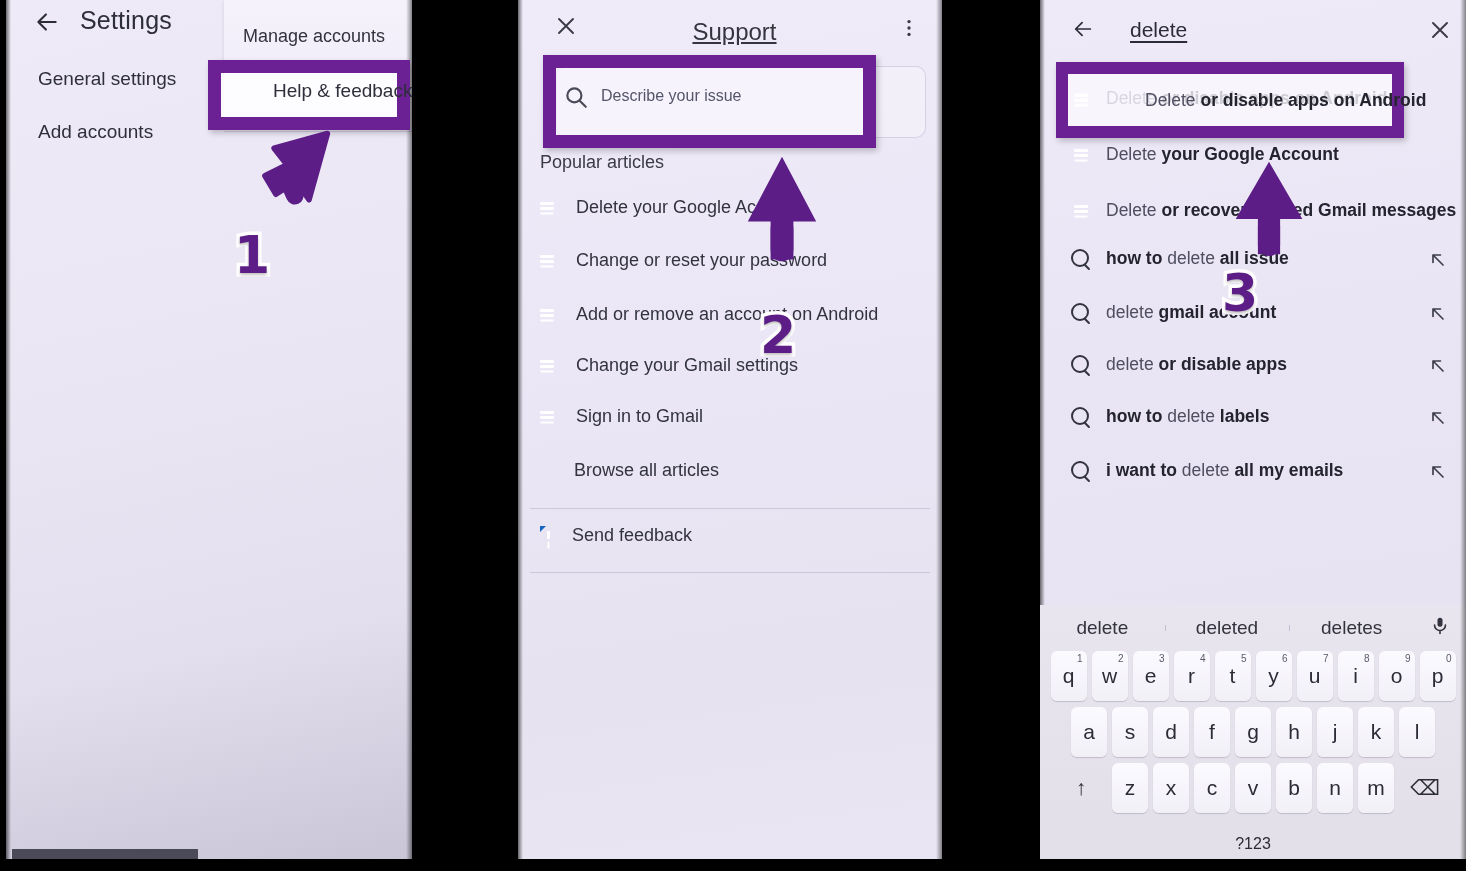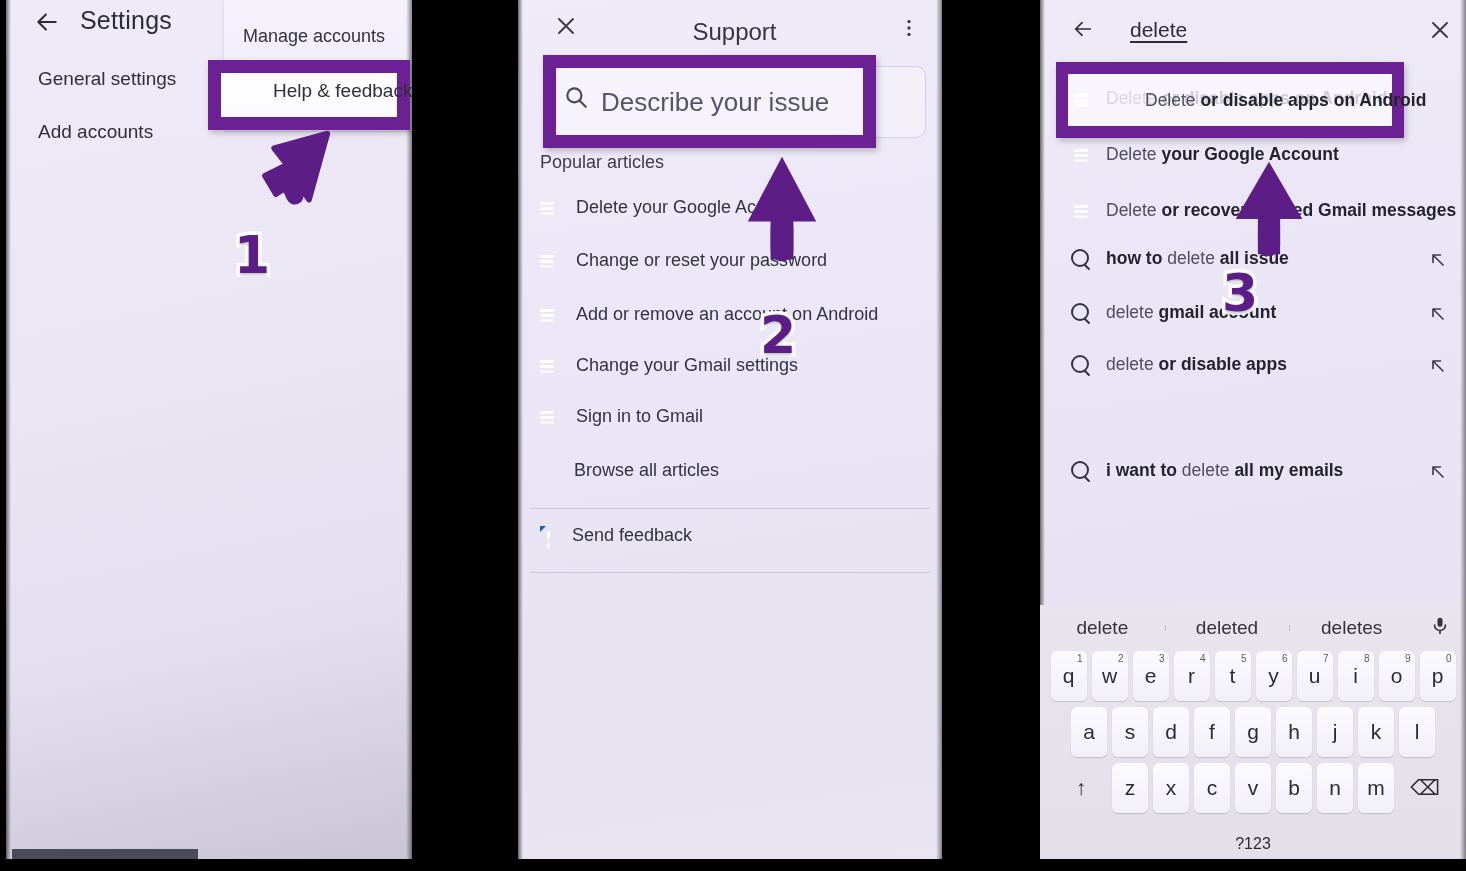--- a/index.html
+++ b/index.html
@@ -113,34 +113,34 @@
     text-shadow: 0 2px 3px rgba(0,0,0,.25);
   }
   #step-1 { left:234px;  top:225px; font-size:52px; }
   #step-2 { left:760px;  top:305px; font-size:52px; }
   #step-3 { left:1222px; top:263px; font-size:52px; }
 
   
   .p2-appbar { position:absolute; left:0; top:0; width:100%; height:56px; }
   .p2-close  { position:absolute; left:36px; top:14px; width:24px; height:24px; color:#3a3a46; }
   .p2-title  { position:absolute; left:9px; right:0; top:18px; text-align:center;
-               font-size:24px; color:#35353f; }
+               font-size:24px; color:#35353f;text-decoration:underline; }
   .p2-more   { position:absolute; right:22px; top:16px; width:22px; height:24px; color:#3a3a46; }
   #p2-ghost-field {
     position:absolute; left:38px; top:66px; width:370px; height:72px;
     border:1px solid rgba(140,130,175,.28); border-radius:10px;
     background: rgba(255,255,255,.30);
   }
 
   .p2-search-icon {
     position:absolute; left:46px; top:82px; width:26px; height:26px; color:#4a4a58;
   }
   .p2-search-ph {
     position:absolute; left:84px; top:84px;
-    font-size:26px; color:#55556a;
+    font-size:16px; color:#55556a;
   }
 
   .p2-section {
     position:absolute; left:22px; top:152px;
     font-size:18px; color:#3b3b48;
   }
 
   .p2-row { position:absolute; left:0; width:100%; height:51px; }
   .p2-row .ic { position:absolute; left:18px; top:11px; }
   .p2-row .tx {
@@ -407,20 +407,27 @@
     <div class="p3-row" style="top:288px;">
       <span class="ic"><span class="mag"></span></span>
       <span class="tx"><span class="b"></span><span class="q">delete</span><span class="b"> gmail account</span></span>
       <svg class="fill" viewBox="0 0 24 24" fill="none" stroke="currentColor" stroke-width="2">
         <path d="M18 18L6 6M6 6v9M6 6h9" stroke-linecap="round" stroke-linejoin="round"></path>
       </svg>
     </div>
     <div class="p3-row" style="top:340px;">
       <span class="ic"><span class="mag"></span></span>
       <span class="tx"><span class="b"></span><span class="q">delete</span><span class="b"> or disable apps</span></span>
+      <svg class="fill" viewBox="0 0 24 24" fill="none" stroke="currentColor" stroke-width="2">
+        <path d="M18 18L6 6M6 6v9M6 6h9" stroke-linecap="round" stroke-linejoin="round"></path>
+      </svg>
+    </div>
+    <div class="p3-row" style="top:392px;">
+      <span class="ic"><span class="mag"></span></span>
+      <span class="tx"><span class="b">how to </span><span class="q">delete</span><span class="b"> labels</span></span>
       <svg class="fill" viewBox="0 0 24 24" fill="none" stroke="currentColor" stroke-width="2">
         <path d="M18 18L6 6M6 6v9M6 6h9" stroke-linecap="round" stroke-linejoin="round"></path>
       </svg>
     </div>
     <div class="p3-row" style="top:446px;">
       <span class="ic"><span class="mag"></span></span>
       <span class="tx"><span class="b">i want to </span><span class="q">delete</span><span class="b"> all my emails</span></span>
       <svg class="fill" viewBox="0 0 24 24" fill="none" stroke="currentColor" stroke-width="2">
         <path d="M18 18L6 6M6 6v9M6 6h9" stroke-linecap="round" stroke-linejoin="round"></path>
       </svg>

